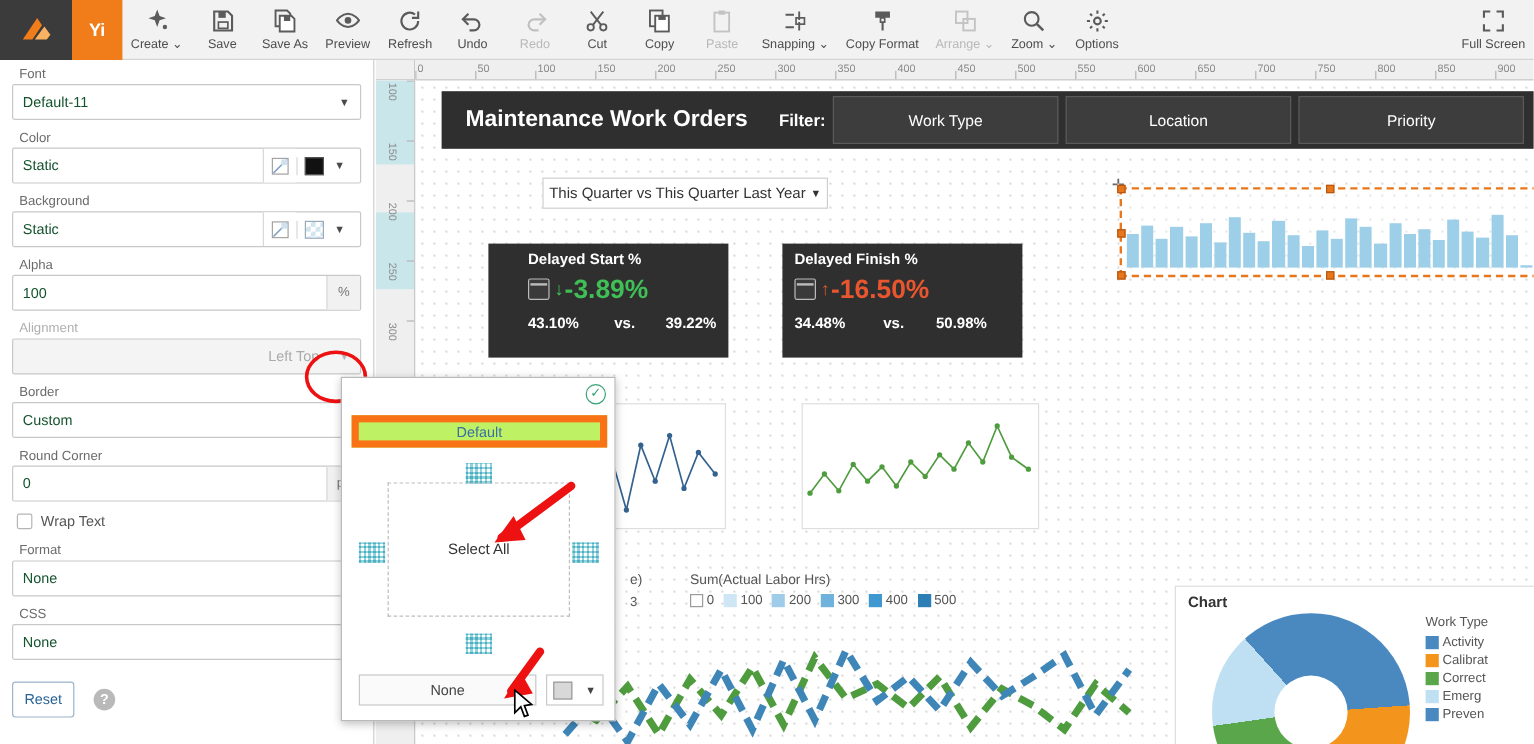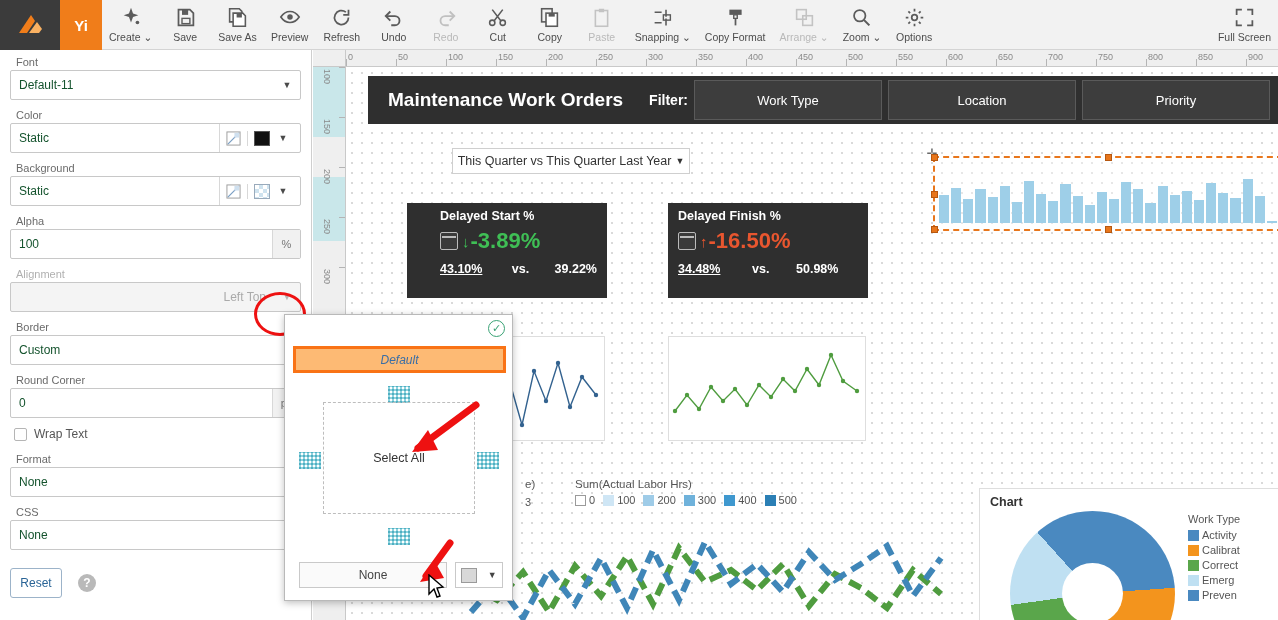--- a/index.html
+++ b/index.html
@@ -173,21 +173,21 @@
   .kpi-cal {
     width:18px; height:18px; border:1.5px solid #bbb; border-radius:2px;
     margin-right:4px; position:relative; background:#3a3a3a;
   }
   .kpi-cal:before {
     content:""; position:absolute; left:1px; right:1px; top:2.5px; height:2px; background:#bbb;
   }
   .kpi-arrow { font-size:15px; margin-right:1px; }
   .kpi-val { font-size:22px; font-weight:bold; }
   .kpi-bot { display:flex; align-items:center; margin-top:8px; font-size:12.5px; font-weight:bold; }
-  .kpi-bot .a { width:74px;text-decoration:underline; }
+  .kpi-bot .a { width:74px; }
   .kpi-bot .b { width:44px; }
 
   
   .mini {
     position:absolute; width:198px; height:105px; background:#fff; border:1px solid #dedede;
   }
 
   
   #sel-widget {
     position:absolute; left:586px; top:88px; width:350px; height:75px;
@@ -242,22 +242,22 @@
     background:#fff; border:1px solid #b9b9b9;
     box-shadow:0 2px 7px rgba(0,0,0,0.25);
   }
   #bp-check {
     position:absolute; right:7px; top:5px; width:17px; height:17px;
     border:1.5px solid #39a275; border-radius:50%;
     color:#39a275; font-size:11px; line-height:14px; text-align:center;
   }
   #bp-default {
     position:absolute; left:8px; top:31px; width:213px; height:27px;
-    border:3px solid #f97316; color:#3a6ea5; font-size:12px;
-    display:flex; align-items:center; justify-content:center; background:#fdba74;font-style:italic;
+    border:6px solid #f97316; color:#3a6ea5; font-size:12px;
+    display:flex; align-items:center; justify-content:center; background:#bef264;
   }
   .bp-edge {
     position:absolute; width:22px; height:17px;
     background:
       repeating-linear-gradient(0deg,#8fd3de 0 2px,#fff 2px 4px),
       repeating-linear-gradient(90deg,#8fd3de 0 2px,#fff 2px 4px);
     background-blend-mode:multiply;
   }
   #bp-box {
     position:absolute; left:38px; top:87px; width:152px; height:112px;
@@ -704,21 +704,21 @@
         <span class="kpi-arrow" style="color:#3fbf55">↓</span>
         <span class="kpi-val" style="color:#3fbf55">-3.89%</span>
       </div>
       <div class="kpi-bot">
         <span class="a">43.10%</span>
         <span class="b">vs.</span>
         <span>39.22%</span>
       </div>
     </div>
 
-    <div class="kpi" style="left:321px; top:135px;">
+    <div class="kpi" style="left:305px; top:135px;">
       <div class="kpi-title">Delayed Finish %</div>
       <div class="kpi-mid">
         <span class="kpi-cal"></span>
         <span class="kpi-arrow" style="color:#e8562f">↑</span>
         <span class="kpi-val" style="color:#e8562f">-16.50%</span>
       </div>
       <div class="kpi-bot">
         <span class="a">34.48%</span>
         <span class="b">vs.</span>
         <span>50.98%</span>

